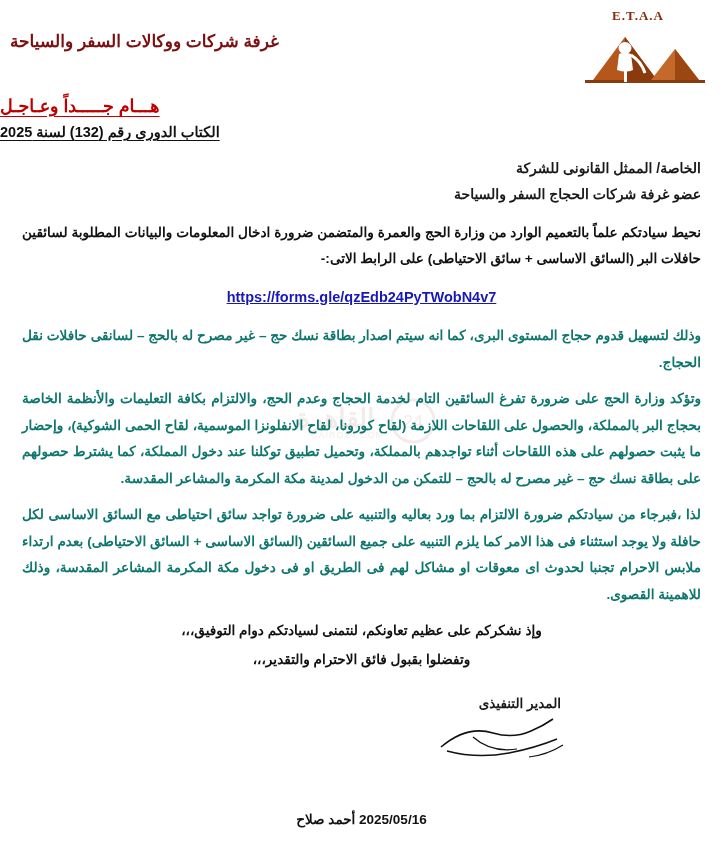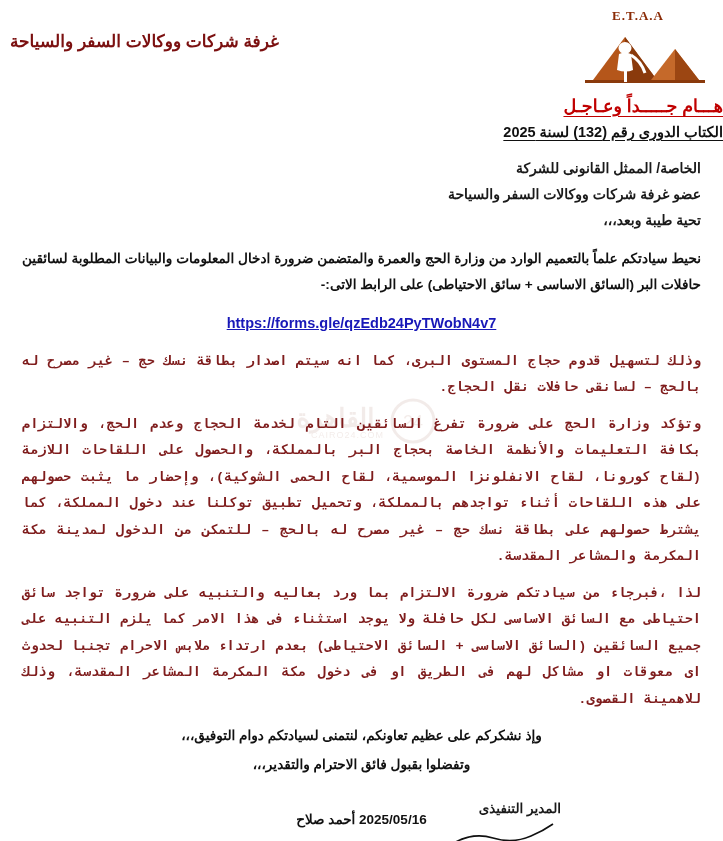--- a/index.html
+++ b/index.html
@@ -80,21 +80,21 @@
     font-size: 13px;
     color: #8a2b06;
     letter-spacing: 1px;
     direction: ltr;
     text-align: right;
   }
   .logo-svg { display:block; margin-top: 1px; }
 
   
   .title-block {
-    text-align: right;
+    text-align: left;
     margin-top: 8px;
   }
   .title-main {
     color: #c00000;
     font-weight: bold;
     font-size: 17.5px;
     letter-spacing: 2px;
     text-decoration: underline;
     text-underline-offset: 4px;
   }
@@ -111,21 +111,21 @@
   .body {
     padding: 0 22px 0 22px;
     margin-top: 16px;
     font-size: 13.6px;
     line-height: 1.95;
     text-align: justify;
   }
   .p { margin: 0 0 10px 0; }
   .center { text-align: center; }
   .bold { font-weight: bold; }
-  .red { color: #7f1d1d; font-family: Liberation Mono, monospace; }
+  .red { color: #0f766e; }
   .black { color: #111; }
   .addr {
     text-align: right;
     font-weight: bold;
     font-size: 14px;
     line-height: 1.85;
     margin-bottom: 12px;
   }
   .link {
     display: block;
@@ -242,22 +242,21 @@
         <div class="wm-text">القاهرة</div>
         <div class="wm-sub">CAIRO24.COM</div>
       </div>
     </div>
   </div>
 
   <div class="body content-layer">
 
     <div class="addr">
       <div>الخاصة/ الممثل القانونى للشركة</div>
-      <div>عضو غرفة شركات ووكالات السفر والسياحة</div>
-      <div>تحية طيبة وبعد،،،</div>
+      <div>عضو غرفة شركات الحجاج السفر والسياحة</div>
     </div>
 
 
     <p class="p bold black">نحيط سيادتكم علماً بالتعميم الوارد من وزارة الحج والعمرة والمتضمن ضرورة ادخال المعلومات والبيانات المطلوبة لسائقين حافلات البر (السائق الاساسى + سائق الاحتياطى) على الرابط الاتى:-</p>
 
     <a class="link" href="#">https://forms.gle/qzEdb24PyTWobN4v7</a>
 
     <p class="p bold red">وذلك لتسهيل قدوم حجاج المستوى البرى، كما انه سيتم اصدار بطاقة نسك حج – غير مصرح له بالحج – لسانقى حافلات نقل الحجاج.</p>
 
     <p class="p bold red">وتؤكد وزارة الحج على ضرورة تفرغ السائقين التام لخدمة الحجاج وعدم الحج، والالتزام بكافة التعليمات والأنظمة الخاصة بحجاج البر بالمملكة، والحصول على اللقاحات اللازمة (لقاح كورونا، لقاح الانفلونزا الموسمية، لقاح الحمى الشوكية)، وإحضار ما يثبت حصولهم على هذه اللقاحات أثناء تواجدهم بالمملكة، وتحميل تطبيق توكلنا عند دخول المملكة، كما يشترط حصولهم على بطاقة نسك حج – غير مصرح له بالحج – للتمكن من الدخول لمدينة مكة المكرمة والمشاعر المقدسة.</p>

